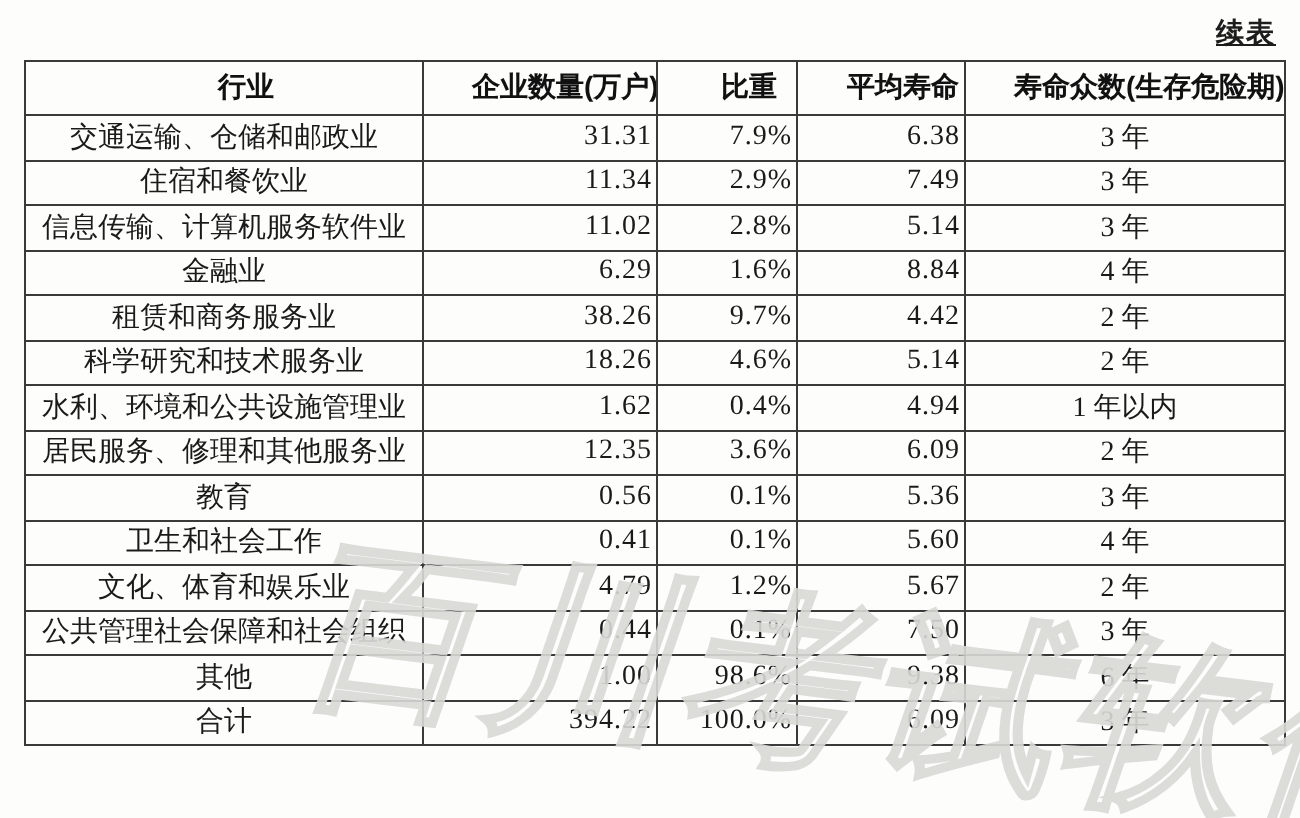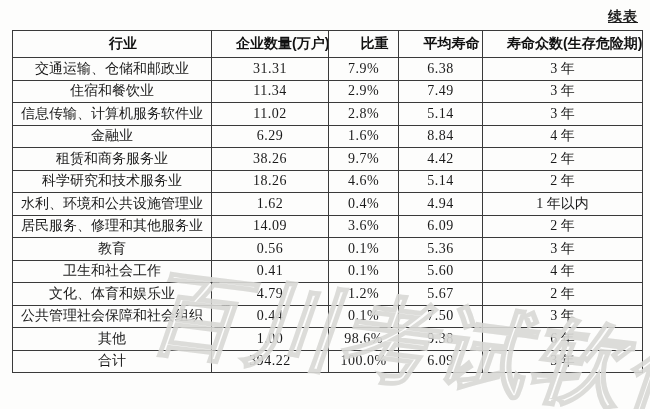--- a/index.html
+++ b/index.html
@@ -45,20 +45,21 @@
     color:#111;
     padding-left:24px;
   }
   .doc-table td{
     font-size:14px;
     height:21.5px;
     color:#1a1a1a;
   }
   .doc-table td.num{
     letter-spacing:0.5px;
+    text-align:right;
   }
   .watermark{
     position:absolute;
     left:178px;top:252px;
     font-family:"Liberation Sans","DejaVu Sans",sans-serif;
     font-size:92px;
     font-weight:bold;
     letter-spacing:4px;
     white-space:nowrap;
     color:transparent;
@@ -138,21 +139,21 @@
     </tr>
     <tr>
       <td>水利、环境和公共设施管理业</td>
       <td class="num">1.62</td>
       <td class="num">0.4%</td>
       <td class="num">4.94</td>
       <td>1 年以内</td>
     </tr>
     <tr>
       <td>居民服务、修理和其他服务业</td>
-      <td class="num">14.09</td>
+      <td class="num">12.35</td>
       <td class="num">3.6%</td>
       <td class="num">6.09</td>
       <td>2 年</td>
     </tr>
     <tr>
       <td>教育</td>
       <td class="num">0.56</td>
       <td class="num">0.1%</td>
       <td class="num">5.36</td>
       <td>3 年</td>

